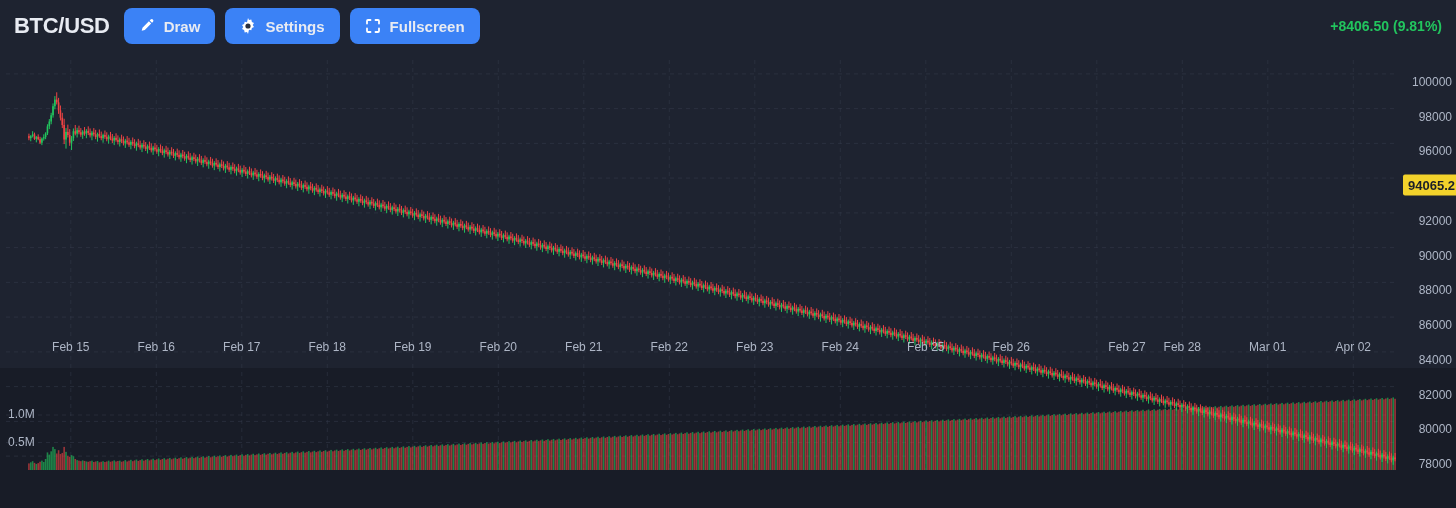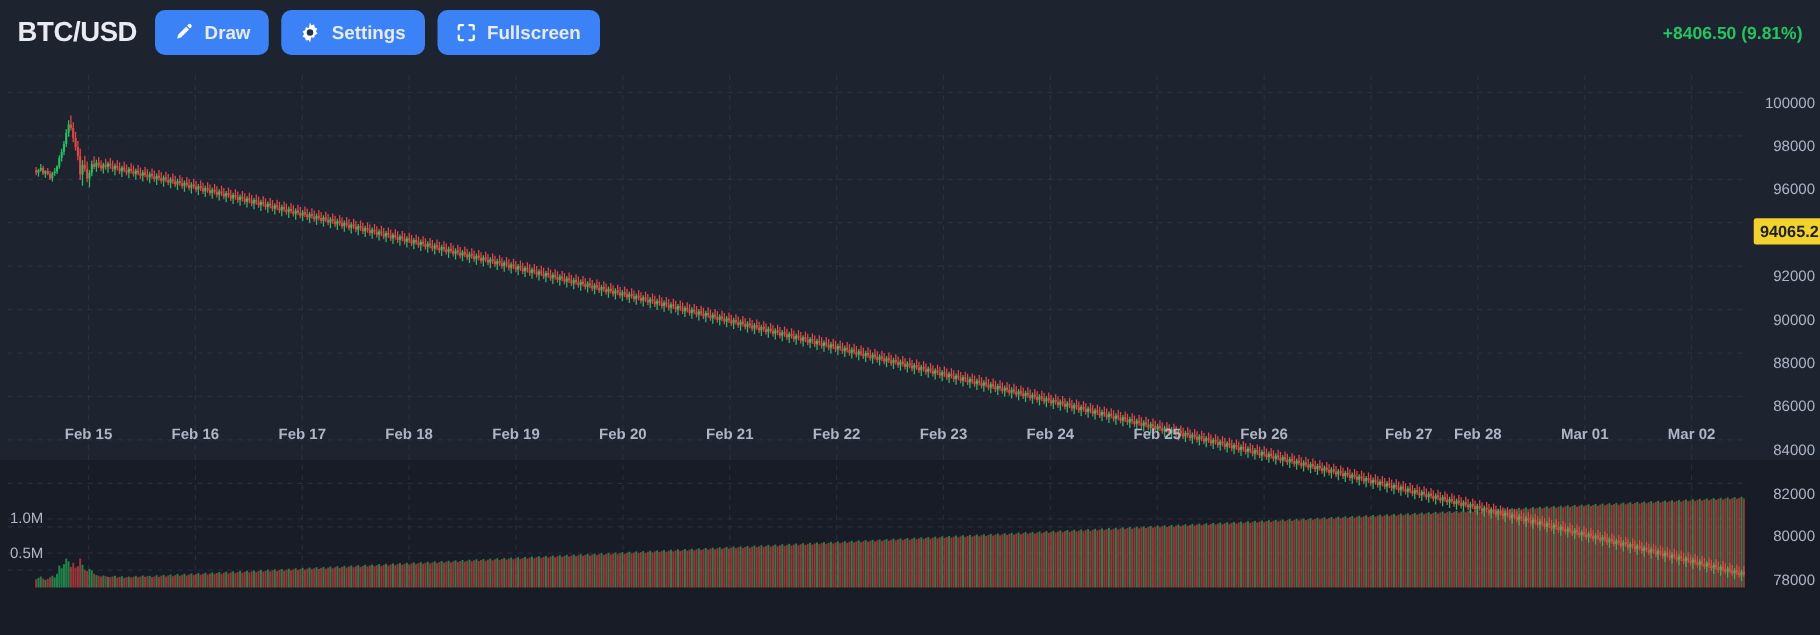--- a/index.html
+++ b/index.html
@@ -77,21 +77,21 @@
     transform:translateY(-50%); white-space:nowrap;
   }
   .ptag {
     position:absolute; right:-4px; font-size:13px; font-weight:bold;
     background:#f3d22b; color:#1b1f29;
     padding:3px 5px; border-radius:2px;
     transform:translateY(-50%); white-space:nowrap;
   }
 
   
-  .xaxis { position:absolute; left:0; bottom:8px; width:1456px; height:20px; z-index:20;font-weight:bold; }
+  .xaxis { position:absolute; left:0; bottom:8px; width:1456px; height:20px; z-index:20; }
   .xtick {
     position:absolute; font-size:12px; color:#aeb6c6;
     transform:translateX(-50%); white-space:nowrap;
   }
 </style>
 </head>
 <body>
 
 <div class="app">
 
@@ -2414,16 +2414,16 @@
       <div class="xtick" style="left:498.3px;">Feb 20</div>
       <div class="xtick" style="left:583.8px;">Feb 21</div>
       <div class="xtick" style="left:669.3px;">Feb 22</div>
       <div class="xtick" style="left:754.8px;">Feb 23</div>
       <div class="xtick" style="left:840.3px;">Feb 24</div>
       <div class="xtick" style="left:925.8px;">Feb 25</div>
       <div class="xtick" style="left:1011.3px;">Feb 26</div>
       <div class="xtick" style="left:1127px;text-align:center;">Feb 27</div>
       <div class="xtick" style="left:1182.3px;">Feb 28</div>
       <div class="xtick" style="left:1267.8px;">Mar 01</div>
-      <div class="xtick" style="left:1353.3px;">Mar 02</div>
+      <div class="xtick" style="left:1353.3px;">Apr 02</div>
     </div>
 
 </div>
 
 </body></html>

